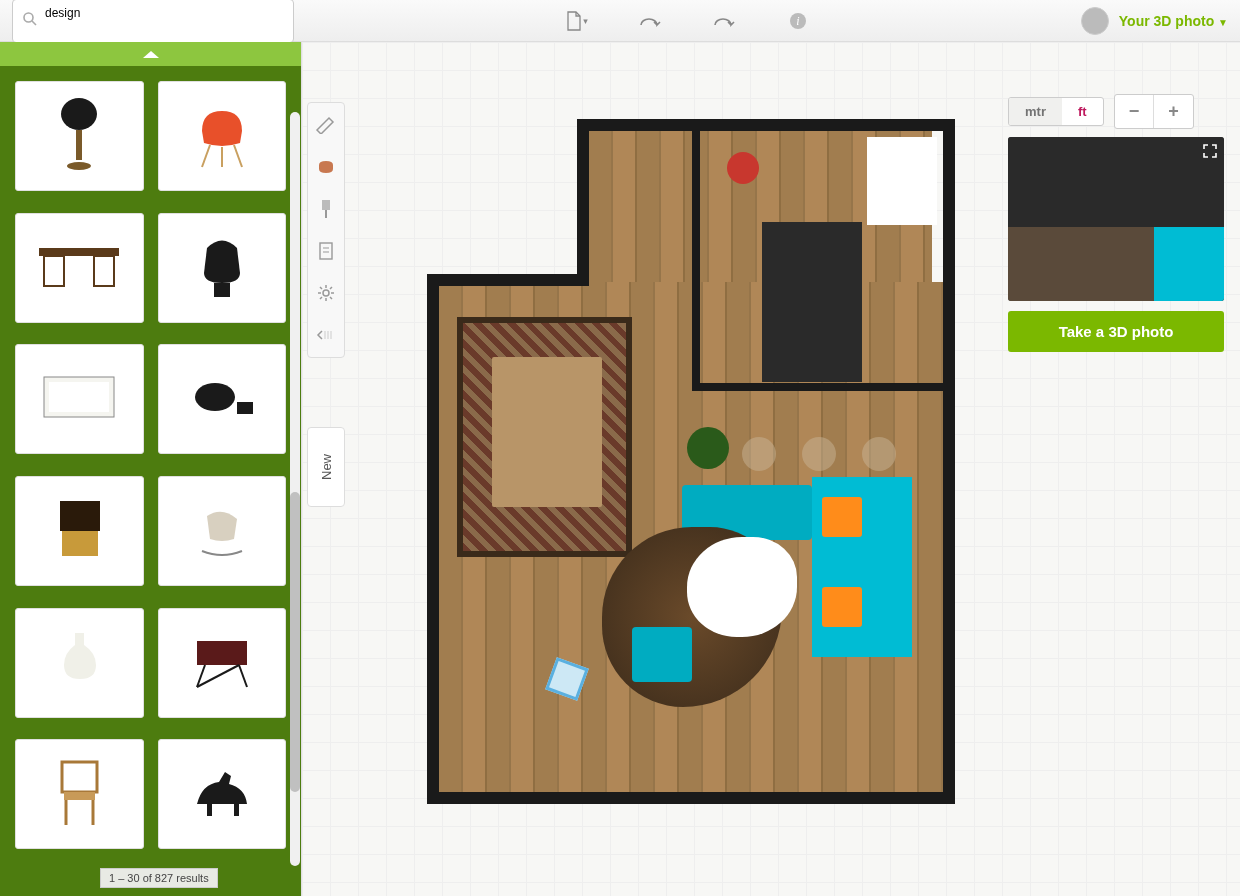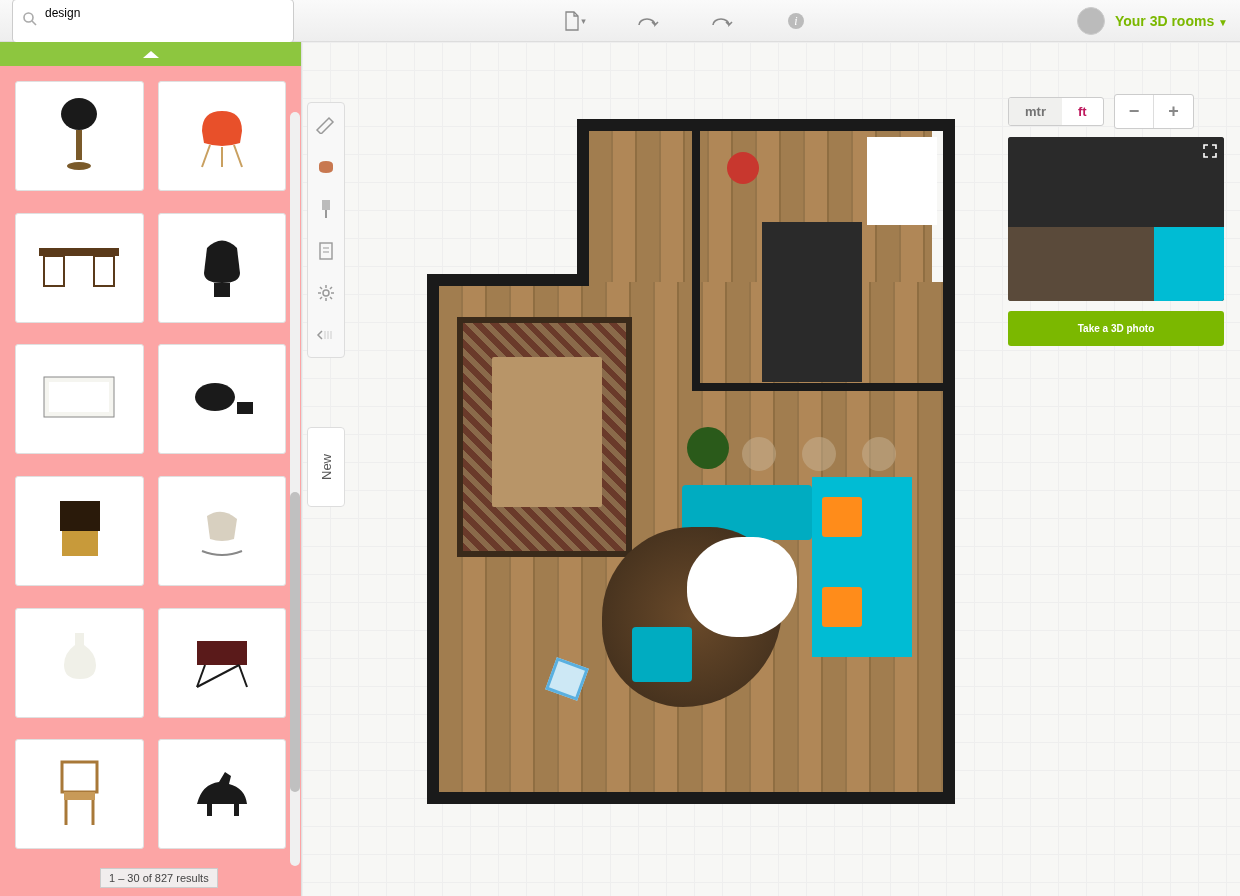--- a/index.html
+++ b/index.html
@@ -9,21 +9,21 @@
 .search-wrap { position: relative; width: 282px; }
 .search-icon { position: absolute; left: 10px; top: 50%; transform: translateY(-50%); color: #aaa; }
 .search-input { width: 100%; padding: 6px 10px 22px 32px; border: 1px solid #ccc; border-radius: 4px; font-size: 12px; background: #fff; }
 .topbar-center { flex: 1; display: flex; justify-content: center; gap: 50px; align-items: center; }
 .topbar-icon { width: 24px; height: 24px; display: flex; align-items: center; justify-content: center; color: #888; cursor: pointer; }
 .topbar-right { display: flex; align-items: center; gap: 10px; }
 .avatar { width: 28px; height: 28px; border-radius: 50%; background: #bbb; border: 1px solid #ccc; }
 .rooms-link { color: #7bb800; font-weight: bold; font-size: 14px; cursor: pointer; }
 .dropdown-caret { color: #7bb800; font-size: 10px; }
 
-.sidebar { position: absolute; left: 0; top: 42px; width: 302px; height: calc(100% - 42px); background: #fca5a5; border-right: 1px solid #e0e0e0; }
+.sidebar { position: absolute; left: 0; top: 42px; width: 302px; height: calc(100% - 42px); background: #4d7c0f; border-right: 1px solid #e0e0e0; }
 .collapse-bar { height: 24px; background: #8dc63f; display: flex; align-items: center; justify-content: center; cursor: pointer; }
 .collapse-bar svg { fill: #fff; }
 .catalog { padding: 15px; display: grid; grid-template-columns: 1fr 1fr; gap: 14px; height: calc(100% - 48px); overflow-y: auto; }
 .catalog-item { border: 1px solid #e0e0e0; border-radius: 3px; height: 110px; display: flex; align-items: center; justify-content: center; background: #fff; cursor: pointer; }
 .results-tooltip { position: absolute; bottom: 8px; left: 100px; background: rgba(240,240,240,0.95); border: 1px solid #ccc; padding: 3px 8px; font-size: 11px; color: #444; }
 
 .scrollbar-track { position: absolute; left: 290px; top: 70px; width: 10px; height: calc(100% - 100px); background: #f0f0f0; border-radius: 5px; }
 .scrollbar-thumb { position: absolute; left: 0; top: 380px; width: 10px; height: 300px; background: #c0c0c0; border-radius: 5px; }
 
 .canvas-area { position: absolute; left: 302px; top: 42px; right: 0; bottom: 0; background: #f7f7f5;
@@ -46,21 +46,21 @@
 .unit-btns { display: flex; border: 1px solid #ccc; border-radius: 3px; overflow: hidden; background: #fff; }
 .unit-btn { padding: 6px 16px; font-size: 13px; cursor: pointer; color: #be185d; font-weight: bold; }
 .unit-btn.active { background: #f0f0ee; color: #737373; }
 .zoom-ctls { display: flex; border: 1px solid #ccc; border-radius: 3px; overflow: hidden; background: #fff; }
 .zoom-btn { padding: 6px 14px; cursor: pointer; color: #888; font-size: 18px; font-weight: bold; display:flex; align-items:center; }
 .zoom-btn + .zoom-btn { border-left: 1px solid #ddd; }
 .preview3d { width: 216px; height: 164px; background: #444; border-radius: 3px; position: relative; overflow: hidden; }
 .preview-scene { position:absolute; inset:0; background: linear-gradient(#2a2a2a 55%, #5a4a3a 55%); }
 .preview-scene::after { content:""; position:absolute; right:0; bottom:0; width:70px; height:45%; background:#00bcd4; }
 .expand-icon { position: absolute; right: 6px; top: 6px; color: #fff; cursor: pointer; }
-.take-photo { margin-top: 10px; width: 100%; padding: 12px; background: #7bb800; color: #fff; border: none; border-radius: 3px; font-size: 10px; font-weight: bold; cursor: pointer; }
+.take-photo { margin-top: 10px; width: 100%; padding: 12px; background: #7bb800; color: #fff; border: none; border-radius: 3px; font-size: 15px; font-weight: bold; cursor: pointer; }
 
 
 .rug { position:absolute; left:35px; top:190px; width:175px; height:240px; background:#5a4a3a; background-image: repeating-linear-gradient(45deg,#6a3a2a 0 6px,#8a6a4a 6px 12px); border:6px solid #3a2a1a;}
 .dtable { position:absolute; left:70px; top:230px; width:110px; height:150px; background:#b89568; border-radius:2px;}
 .island { position:absolute; left:340px; top:95px; width:100px; height:160px; background:#2a2a2a;}
 .sofa { position:absolute; left:260px; top:358px; width:130px; height:55px; background:#00acc1; border-radius:4px;}
 .rug2 { position:absolute; left:390px; top:350px; width:100px; height:180px; background:#00bcd4;}
 .pillow { position:absolute; width:40px; height:40px; background:#ff8c1a; border-radius:3px;}
 .ctable { position:absolute; left:265px; top:410px; width:110px; height:100px; background:#fff; border-radius:50% 40% 50% 45%;}
 .plant { position:absolute; left:265px; top:300px; width:42px; height:42px; background:#2a5a1a; border-radius:50%;}
@@ -100,21 +100,21 @@
       </div>
     <div class="topbar-icon">
         <svg width="18" height="18" viewBox="0 0 18 18">
           <circle cx="9" cy="9" r="8" fill="#bbb"></circle>
           <text x="9" y="13" text-anchor="middle" fill="#fff" font-size="12" font-family="serif" font-style="italic">i</text>
         </svg>
       </div>
   </div>
   <div class="topbar-right">
     <div class="avatar"></div>
-    <span class="rooms-link"><span>Your 3D rooms</span> <span class="dropdown-caret">▼</span></span>
+    <span class="rooms-link"><span>Your 3D photo</span> <span class="dropdown-caret">▼</span></span>
   </div>
 </div>
 
 <div class="sidebar">
   <div class="collapse-bar">
     <svg width="18" height="10" viewBox="0 0 18 10">
         <path d="M1 9L9 2l8 7" fill="#fff"></path>
       </svg>
   </div>
   <div class="catalog">

